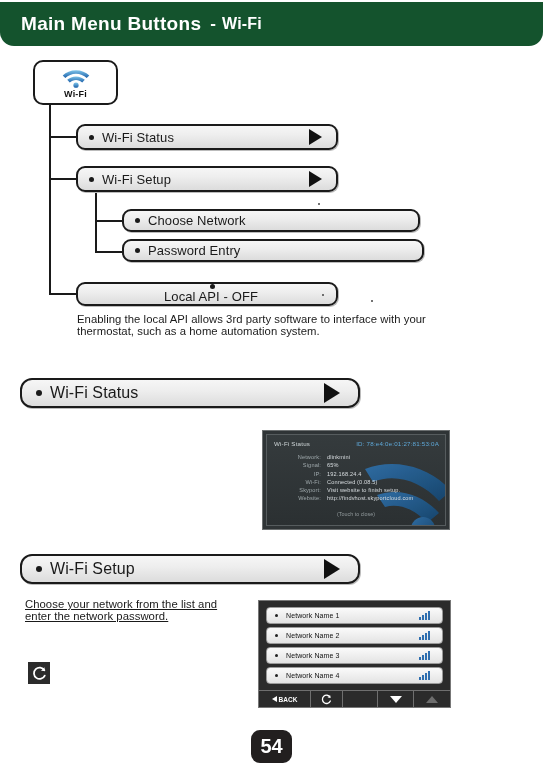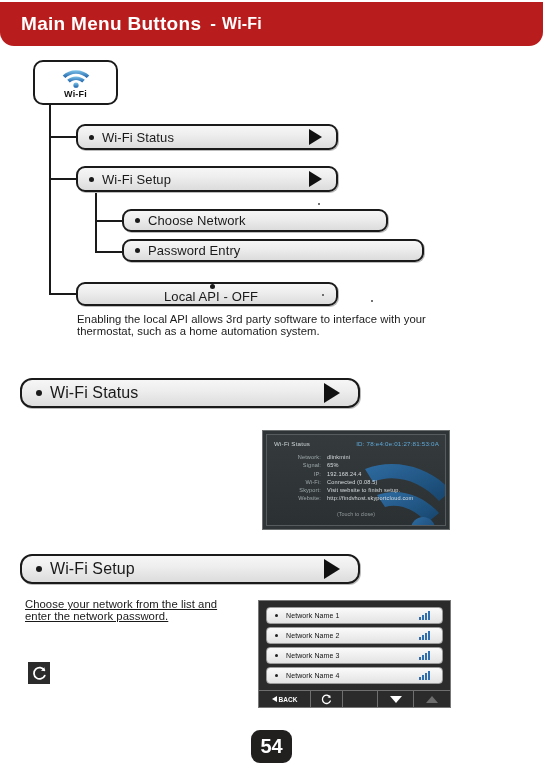--- a/index.html
+++ b/index.html
@@ -9,21 +9,21 @@
     font-family: "Liberation Sans", sans-serif;
     color: #1a1a1a;
     overflow: hidden;
   }
   .page { position: relative; width: 543px; height: 768px; }
 
   
   .header-bar {
     position: absolute; left: 0; top: 2px;
     width: 543px; height: 44px;
-    background: #b91c1c;
+    background: #14532d;
     border-radius: 0 0 14px 14px;
     display: flex; align-items: center;
   }
   .header-title {
     color: #ffffff;
     font-size: 19px;
     font-weight: bold;
     letter-spacing: 0.3px;
     margin-left: 21px;
     white-space: pre;
@@ -266,21 +266,21 @@
     <span class="plabel">Wi-Fi Status</span>
     <span class="arrow"></span>
   </div>
 
   <div class="pill" style="left:76px; top:166px; width:262px; height:26px;">
     <span class="bullet"></span>
     <span class="plabel">Wi-Fi Setup</span>
     <span class="arrow"></span>
   </div>
 
-  <div class="pill" style="left:122px; top:209px; width:266px; height:23px;">
+  <div class="pill" style="left:122px; top:209px; width:298px; height:23px;">
     <span class="bullet"></span>
     <span class="plabel">Choose Network</span>
   </div>
 
   <div class="pill" style="left:122px; top:239px; width:302px; height:23px;">
     <span class="bullet"></span>
     <span class="plabel">Password Entry</span>
   </div>
 
   <div class="pill" style="left:76px; top:282px; width:262px; height:24px;flex-direction:column;">

